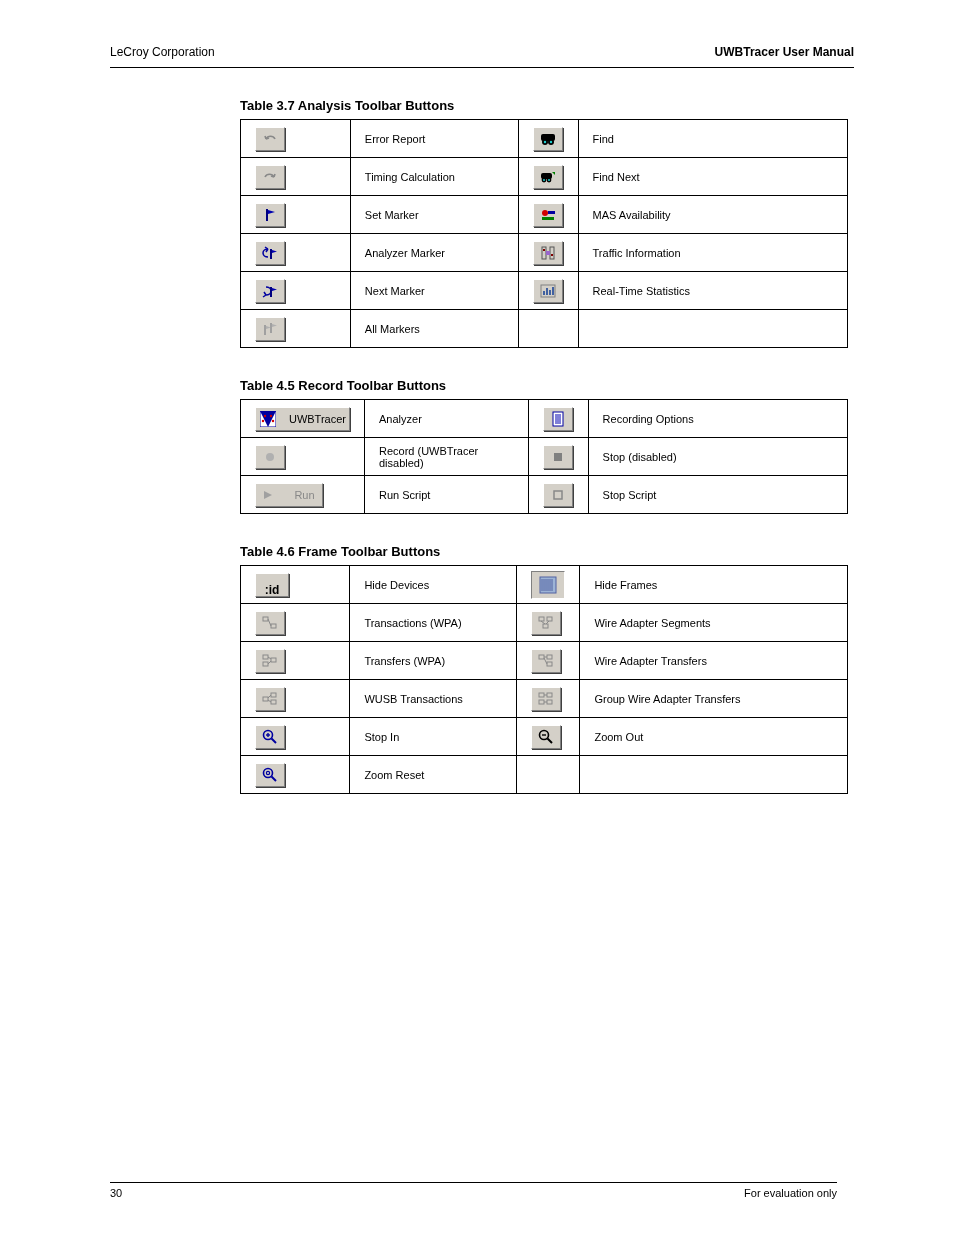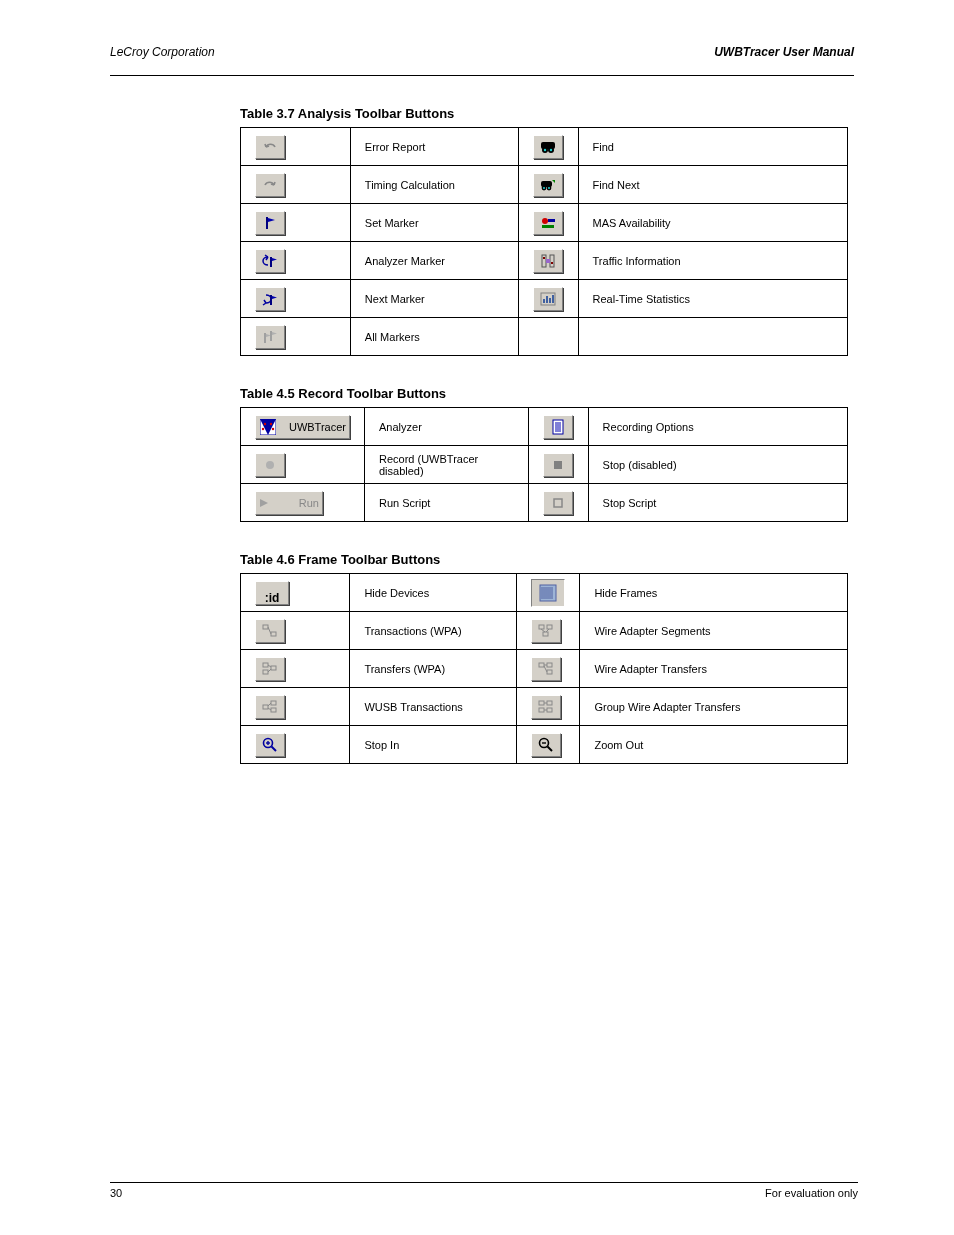--- a/index.html
+++ b/index.html
@@ -15,21 +15,21 @@
     height: 1235px;
     position: relative;
     box-sizing: border-box;
     padding: 45px 100px 0 110px;
   }
   .header-row, .footer-row {
     display: flex;
     justify-content: space-between;
     font-size: 12px;
   }
-  .header-row { margin-bottom: 16px; font-style: italic; }
+  .header-row { margin-bottom: 8px; }
   .hr { border-top: 1px solid #000; width: 100%; }
   .header-right { font-weight: bold; }
 
   .section-title {
     font-weight: bold;
     font-size: 13px;
     margin: 30px 0 6px 130px;
   }
   table.tool-table {
     border-collapse: collapse;
@@ -68,29 +68,29 @@
 
   .btn.pressed {
     border-top: 1px solid #808080;
     border-left: 1px solid #808080;
     border-bottom: 1px solid #ffffff;
     border-right: 1px solid #ffffff;
     box-shadow: none;
   }
 
   .wide-btn { min-width: 86px; justify-content: space-between; padding-left: 4px; gap: 4px; }
-  .run-btn  { min-width: 60px; justify-content: space-between; gap: 21px; }
+  .run-btn  { min-width: 60px; justify-content: center; gap: 21px; }
   .lbl { font-size: 11px; color: #000; }
   .lbl.gray { color: #888; }
 
   .footer-block {
     position: absolute;
     bottom: 36px;
     left: 110px;
-    right: 96px;
+    right: 117px;
   }
   .footer-row { font-size: 11px; margin-top: 4px; }
 </style>
 </head>
 <body>
 
 <div class="page">
 
   <div class="header-row">
     <span>LeCroy Corporation</span>
@@ -444,20 +444,34 @@
           <svg width="16" height="16" viewBox="0 0 16 16">
             <circle cx="6" cy="6" r="4.5" fill="none" stroke="#000" stroke-width="1.6"></circle>
             <line x1="9.5" y1="9.5" x2="14" y2="14" stroke="#000" stroke-width="2"></line>
             <line x1="4" y1="6" x2="8" y2="6" stroke="#000" stroke-width="1.4"></line>
           </svg>
         </span>
       </td>
       <td class="desc-cell2">Zoom Out</td>
     </tr>
 
+    <tr>
+      <td class="icon-cell">
+        <span class="btn">
+          <svg width="16" height="16" viewBox="0 0 16 16">
+            <circle cx="6" cy="6" r="4.5" fill="none" stroke="#0000a0" stroke-width="1.6"></circle>
+            <circle cx="6" cy="6" r="1.6" fill="none" stroke="#0000a0" stroke-width="1.2"></circle>
+            <line x1="9.5" y1="9.5" x2="14" y2="14" stroke="#0000a0" stroke-width="2"></line>
+          </svg>
+        </span>
+      </td>
+      <td class="desc-cell">Zoom Reset</td>
+      <td class="icon-cell2"></td>
+      <td class="desc-cell2"></td>
+    </tr>
   </tbody>
     </table>
 
   <div class="footer-block">
     <div class="hr"></div>
     <div class="footer-row">
       <span>30</span>
       <span>For evaluation only</span>
     </div>
   </div>

